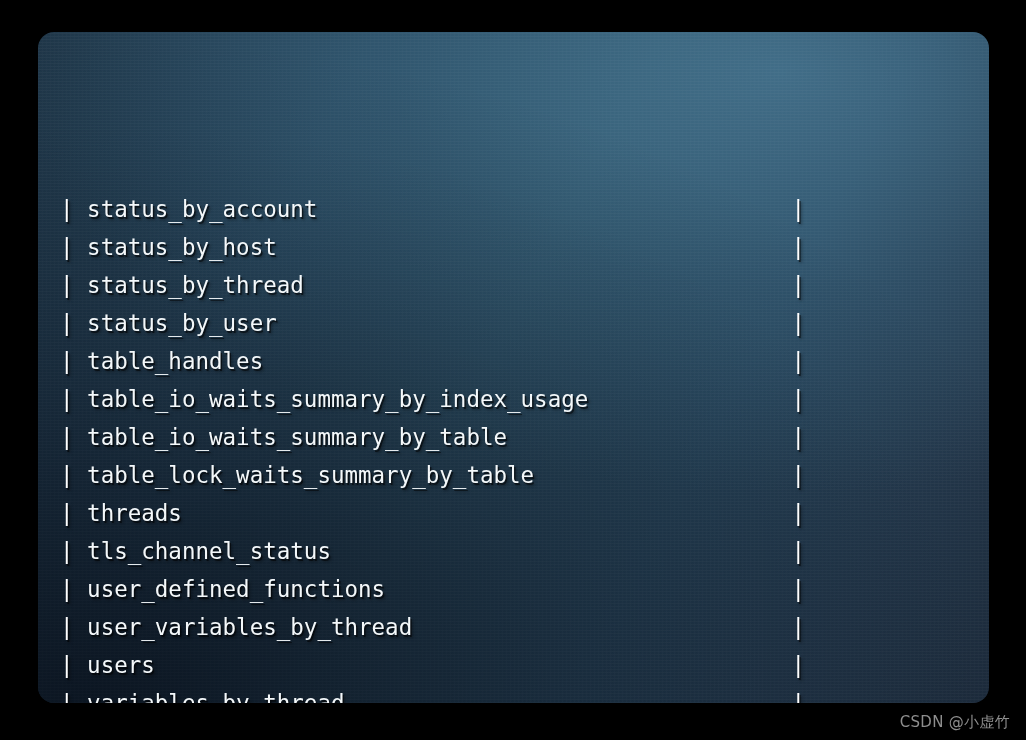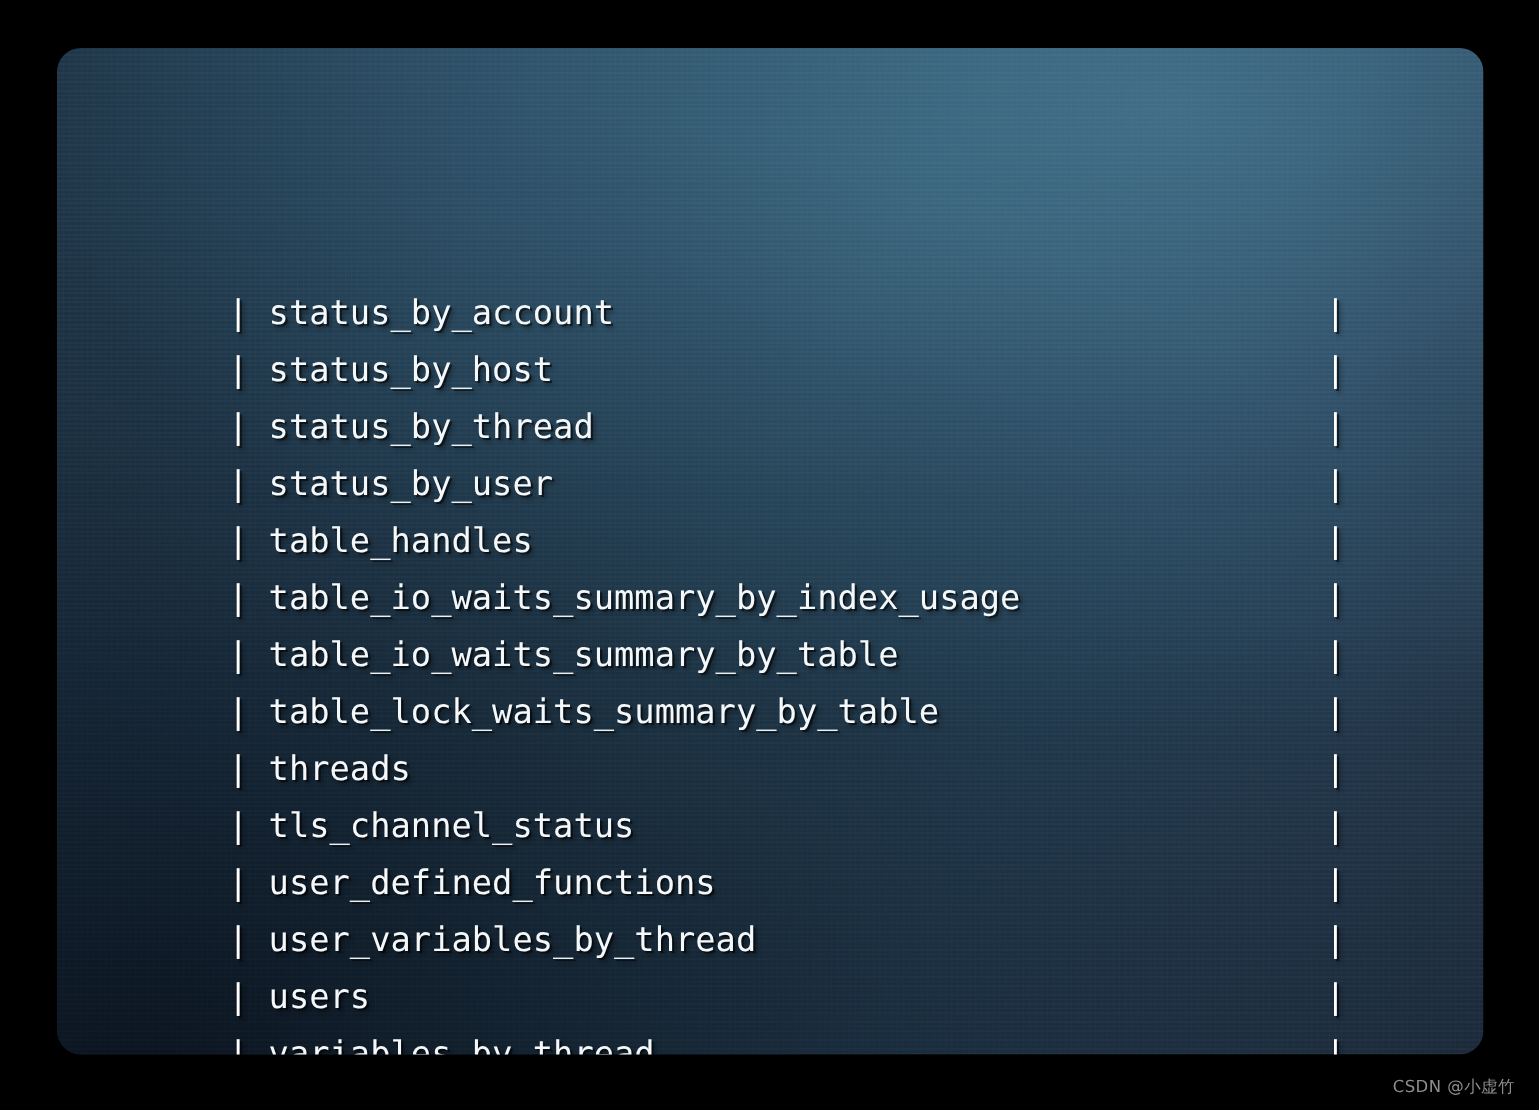--- a/index.html
+++ b/index.html
@@ -28,21 +28,20 @@
     left: 38px;
     top: 32px;
     width: 951px;
     height: 671px;
     border-radius: 16px;
     overflow: hidden;
     background:
       radial-gradient(120% 95% at 78% 6%, rgba(86,140,170,0.50) 0%, rgba(70,120,150,0.22) 34%, rgba(40,76,102,0.0) 66%),
       radial-gradient(130% 120% at 6% 100%, rgba(10,18,30,0.72) 0%, rgba(14,24,38,0.34) 38%, rgba(20,34,50,0.0) 72%),
       linear-gradient(118deg, #1e3547 0%, #2a4c63 26%, #2e5369 48%, #2a4a61 68%, #24394d 86%, #1d2c3d 100%);
-    text-align: center;
   }
   
   #panel-noise {
     position: absolute;
     inset: 0;
     pointer-events: none;
     opacity: 0.055;
     background-image:
       repeating-linear-gradient(0deg, rgba(255,255,255,0.55) 0px, rgba(255,255,255,0.55) 1px, rgba(0,0,0,0) 1px, rgba(0,0,0,0) 3px),
       repeating-linear-gradient(90deg, rgba(255,255,255,0.40) 0px, rgba(255,255,255,0.40) 1px, rgba(0,0,0,0) 1px, rgba(0,0,0,0) 4px);
@@ -79,21 +78,21 @@
 
   .pipe { color: #ffffff; }
   .rowname { color: #f4f8fa; }
 
   
   #watermark {
     position: absolute;
     right: 16px;
     bottom: 8px;
     font-family: "DejaVu Sans", sans-serif;
-    font-size: 11px;
+    font-size: 15px;
     color: #8e8e8e;
     letter-spacing: 0.3px;
     white-space: nowrap;
     margin-top: 40px;
   }
 </style>
 </head>
 <body>
 
 <div id="screenshot">

